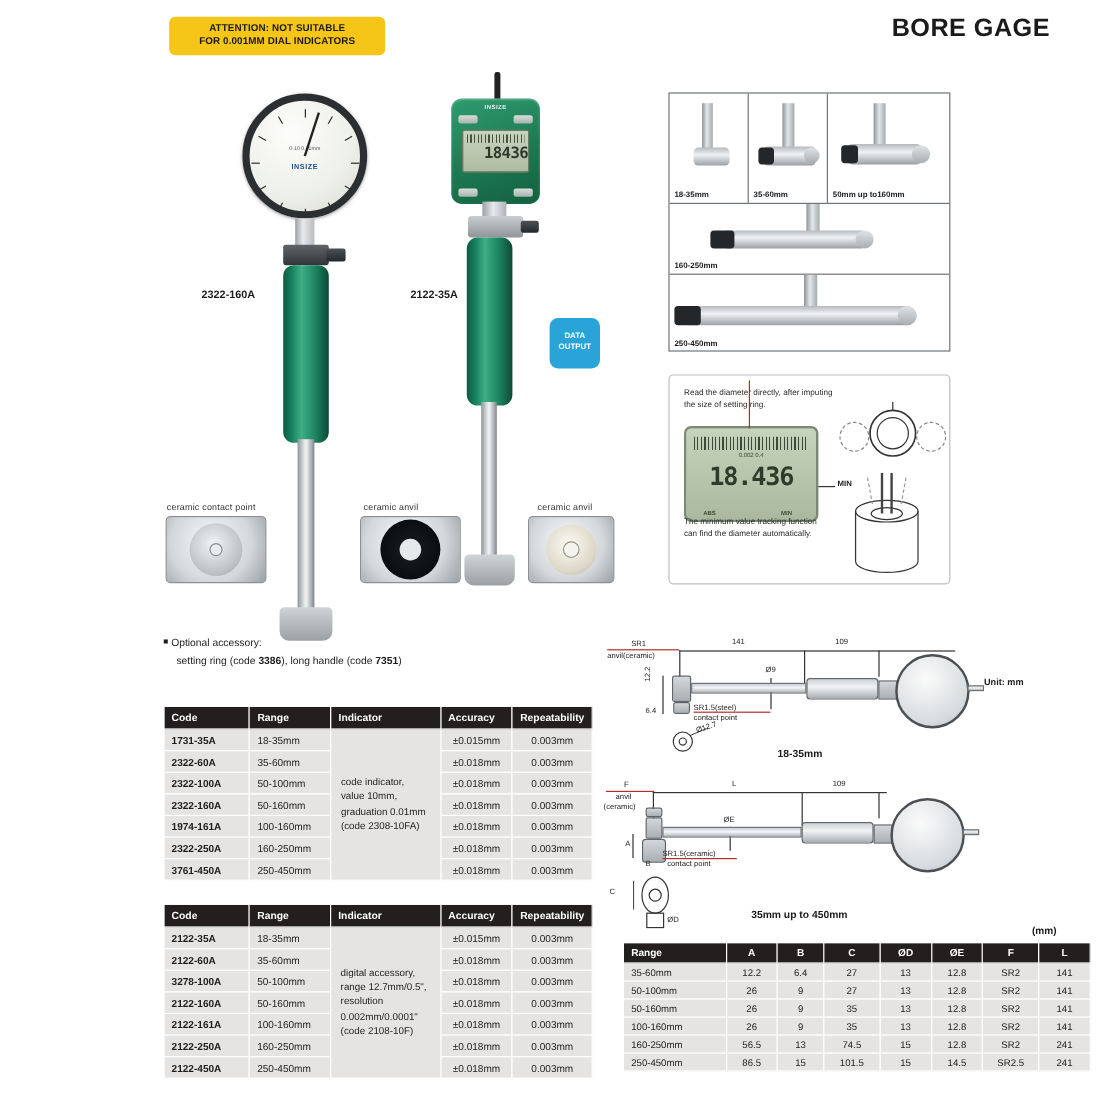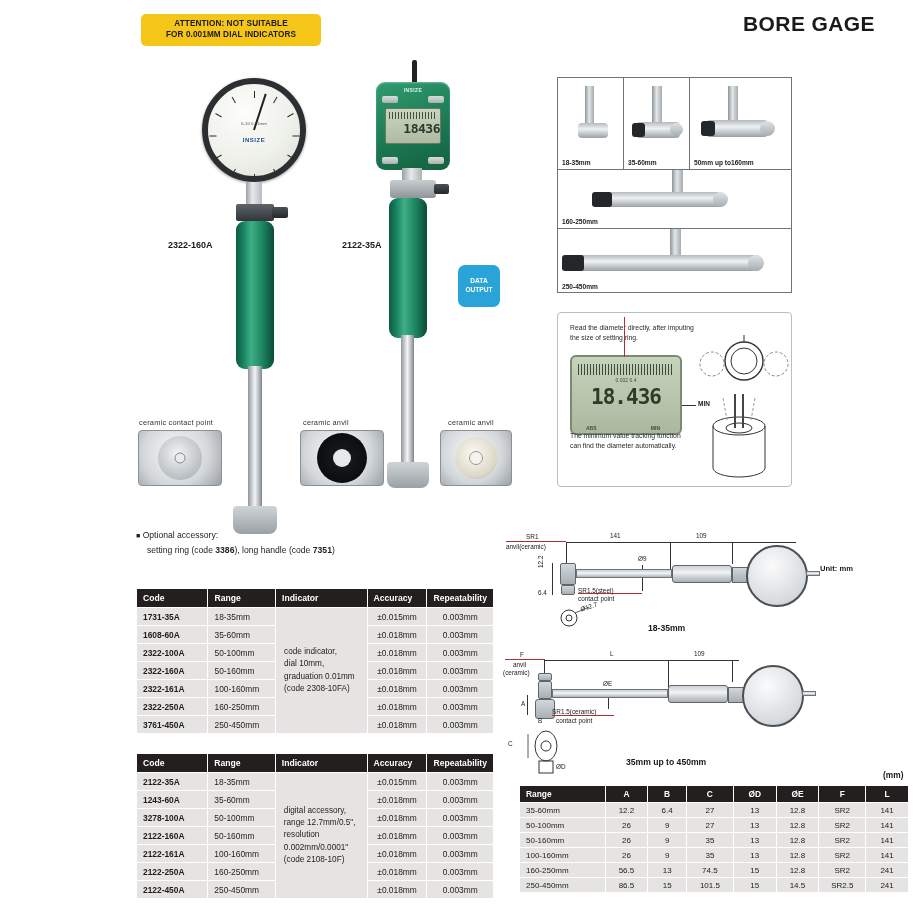--- a/index.html
+++ b/index.html
@@ -269,21 +269,21 @@
     padding: 3px 2px; border: 1px solid #fff; text-align: center; font-size: 8.4px;
   }
   #dim-table th.rangecol { text-align: left; padding-left: 6px; }
   #dim-table td {
     background: #e6e4e2; border: 1px solid #fff; padding: 2.5px 2px;
     text-align: center; color: #1d1d1d;
   }
   #dim-table td.rangecol { text-align: left; padding-left: 6px; }
   #unit-mm {
     position: absolute; left: 860px; top: 770px;
-    font-size: 8.4px; font-weight: bold; margin-left: 23px;
+    font-size: 8.4px; font-weight: bold;
   }
 
   
   .tech-drawing { position: absolute; }
   .dim-line { position: absolute; background: #333; }
   .tick-v { position: absolute; width: 1px; background: #333; }
   .dtext { position: absolute; font-size: 6.4px; color: #222; }
   .dcaption { position: absolute; font-size: 8.6px; font-weight: bold; }
   .gauge-shaft-d {
     position: absolute; height: 9px;
@@ -489,47 +489,47 @@
         <th style="width:60px;">Accuracy</th>
         <th style="width:66px;">Repeatability</th>
       </tr>
     </thead>
     <tbody>
       <tr>
         <td class="code">1731-35A</td>
         <td>18-35mm</td>
         <td class="ind" rowspan="7">
           <span>code indicator,</span><br>
-          <span>dial 10mm,</span><br>
+          <span>value 10mm,</span><br>
           <span>graduation 0.01mm</span><br>
           <span>(code 2308-10FA)</span>
         </td>
         <td class="ctr">±0.015mm</td>
         <td class="ctr">0.003mm</td>
       </tr>
       <tr>
-        <td class="code">1608-60A</td>
+        <td class="code">2322-60A</td>
         <td>35-60mm</td>
         <td class="ctr">±0.018mm</td>
         <td class="ctr">0.003mm</td>
       </tr>
       <tr>
         <td class="code">2322-100A</td>
         <td>50-100mm</td>
         <td class="ctr">±0.018mm</td>
         <td class="ctr">0.003mm</td>
       </tr>
       <tr>
         <td class="code">2322-160A</td>
         <td>50-160mm</td>
         <td class="ctr">±0.018mm</td>
         <td class="ctr">0.003mm</td>
       </tr>
       <tr>
-        <td class="code">2322-161A</td>
+        <td class="code">1974-161A</td>
         <td>100-160mm</td>
         <td class="ctr">±0.018mm</td>
         <td class="ctr">0.003mm</td>
       </tr>
       <tr>
         <td class="code">2322-250A</td>
         <td>160-250mm</td>
         <td class="ctr">±0.018mm</td>
         <td class="ctr">0.003mm</td>
       </tr>
@@ -560,21 +560,21 @@
           <span>digital accessory,</span><br>
           <span>range 12.7mm/0.5",</span><br>
           <span>resolution</span><br>
           <span> 0.002mm/0.0001"</span><br>
           <span>(code 2108-10F)</span>
         </td>
         <td class="ctr">±0.015mm</td>
         <td class="ctr">0.003mm</td>
       </tr>
       <tr>
-        <td class="code">1243-60A</td>
+        <td class="code">2122-60A</td>
         <td>35-60mm</td>
         <td class="ctr">±0.018mm</td>
         <td class="ctr">0.003mm</td>
       </tr>
       <tr>
         <td class="code">3278-100A</td>
         <td>50-100mm</td>
         <td class="ctr">±0.018mm</td>
         <td class="ctr">0.003mm</td>
       </tr>

